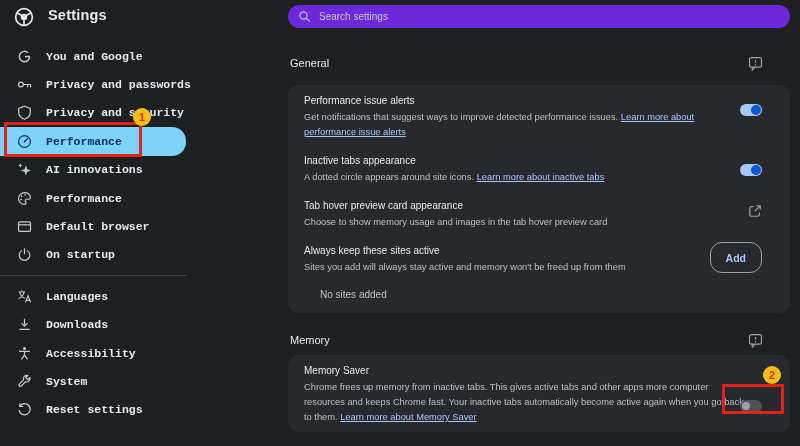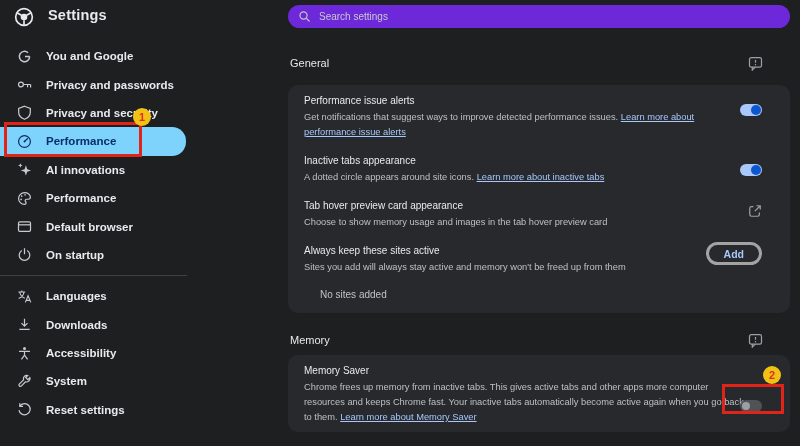--- a/index.html
+++ b/index.html
@@ -9,21 +9,21 @@
     background:#1e1f21; color:#e6e8ea;
     font-family:"Liberation Sans", sans-serif;
   }
   
   .sidebar { position:absolute; left:0; top:0; width:240px; height:446px; }
   .app-header { position:absolute; left:14px; top:7px; display:flex; gap:14px; }
   .app-logo { color:#e8eaed; }
   .app-title { font-size:14.5px; font-weight:bold; color:#e8eaed; letter-spacing:.2px; }
   .nav { position:absolute; left:0; right:0; top:42px; }
   .nav-item { height:28.4px; display:flex; align-items:center; gap:13px;
-    padding-left:17px; color:#e8eaed; font-size:11.5px; font-weight:bold; cursor:pointer; }
+    padding-left:17px; color:#e8eaed; font-size:11.5px; font-weight:bold; cursor:pointer;font-family:Liberation Mono, monospace; }
   .nav-item .nav-icon { width:16px; height:16px; color:#c8cbce; flex:0 0 16px; display:flex; align-items:center; }
   .nav-item.selected { width:186px; background:#7dd3fc; border-radius:0 14px 14px 0; color:#0a2d6b; }
   .nav-item.selected .nav-icon { color:#0a2d6b; }
   .nav-divider { border-top:1px solid #3f4144; margin:6px 53px 6px 0; }
   
   .main { position:absolute; left:288px; top:0; width:502px; height:446px; }
   .searchbar { position:absolute; left:0; right:0; top:5px; height:23px; border-radius:12px;
     background:#6d28d9; display:flex; align-items:center; gap:8px; padding:0 10px; }
   .searchbar .s-icon { color:#c4c7c5; display:flex; }
   .searchbar input { flex:1; background:transparent; border:none; outline:none;
@@ -42,22 +42,22 @@
   .row-desc { font-size:9.3px; line-height:15px; color:#bcc0c4; max-width:440px; }
   .row-desc a { color:#a8c7fa; text-decoration:underline; cursor:pointer; }
   .row-control { position:absolute; right:28px; top:10px; }
   
   .toggle { width:22px; height:12px; border-radius:7px; position:relative; cursor:pointer; display:block; }
   .toggle.on { background:#a9c7fa; }
   .toggle.on .knob { position:absolute; right:1px; top:1px; width:10px; height:10px; border-radius:50%; background:#0b57d0; }
   .toggle.off { background:#4f5357; }
   .toggle.off .knob { position:absolute; left:2px; top:2px; width:8px; height:8px; border-radius:50%; background:#9aa0a6; }
   
-  .pill-btn { height:23px; padding:0 15px; border-radius:12px; background:transparent;
-    border:3px solid #a3a3a3; color:#a8c7fa; font-size:10.5px; font-weight:bold;
+  .pill-btn { height:31px; padding:0 15px; border-radius:12px; background:transparent;
+    border:1px solid #a3a3a3; color:#a8c7fa; font-size:10.5px; font-weight:bold;
     font-family:"Liberation Sans", sans-serif; cursor:pointer; }
   .empty-state { padding-left:32px; margin-top:11px; font-size:10px; color:#c0c3c6; }
   
   .anno-rect { position:absolute; border:3px solid #e0241a; background:transparent; z-index:5; pointer-events:none; }
   .anno-rect.r1 { left:4px; top:122px; width:138px; height:35px; }
   .anno-rect.r2 { left:722px; top:384px; width:62px; height:30px; }
   .anno-badge { position:absolute; width:18px; height:18px; border-radius:50%; background:#f2c116;
     color:#d93025; font-size:11px; font-weight:bold; display:flex; align-items:center;
     justify-content:center; z-index:6; pointer-events:none; }
   .anno-badge.b1 { left:133px; top:108px; }

